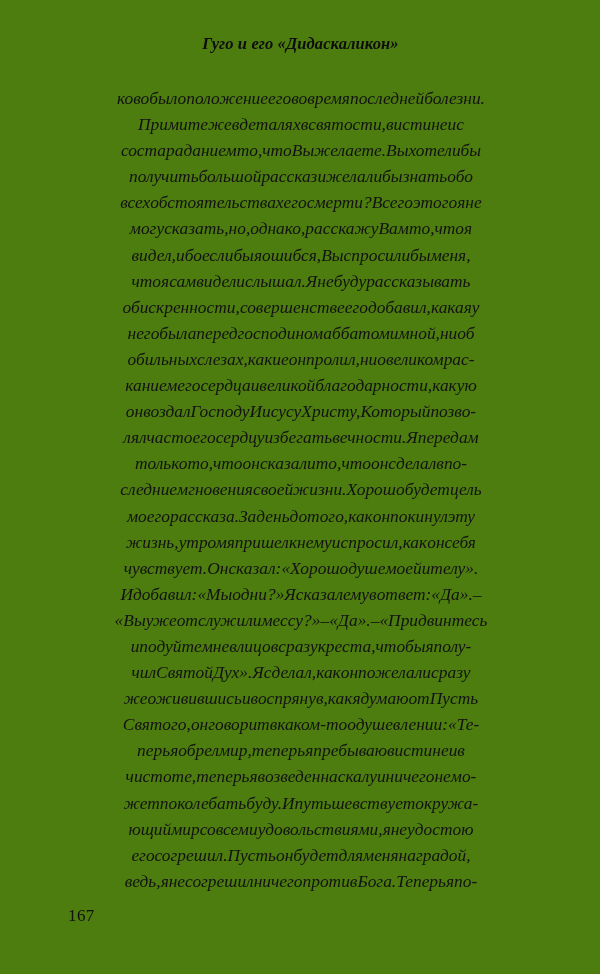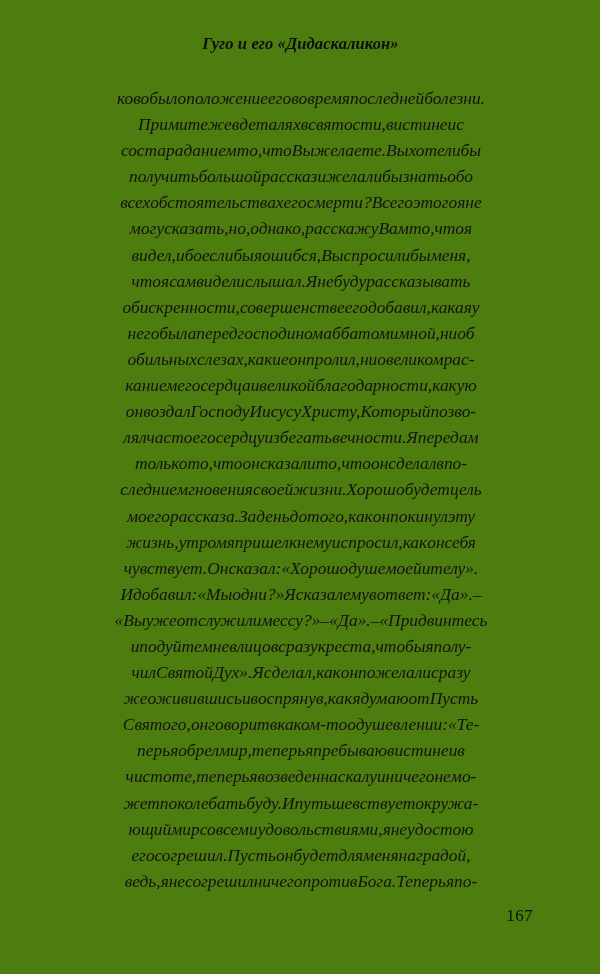--- a/index.html
+++ b/index.html
@@ -73,21 +73,21 @@
     display: inline-block;
     white-space: pre;
   }
 
   
   .folio {
     position: absolute;
     top: 905px;
     left: 68px;
     width: 465px;
-    text-align: right;
+    text-align: left;
     font-style: normal;
     font-weight: normal;
     font-size: 17px;
     line-height: 22px;
     color: #101010;
     letter-spacing: 0.4px;
   }
 </style>
 </head>
 <body>

